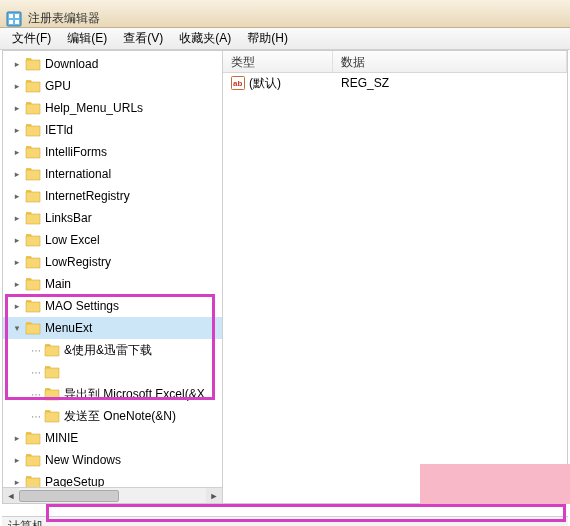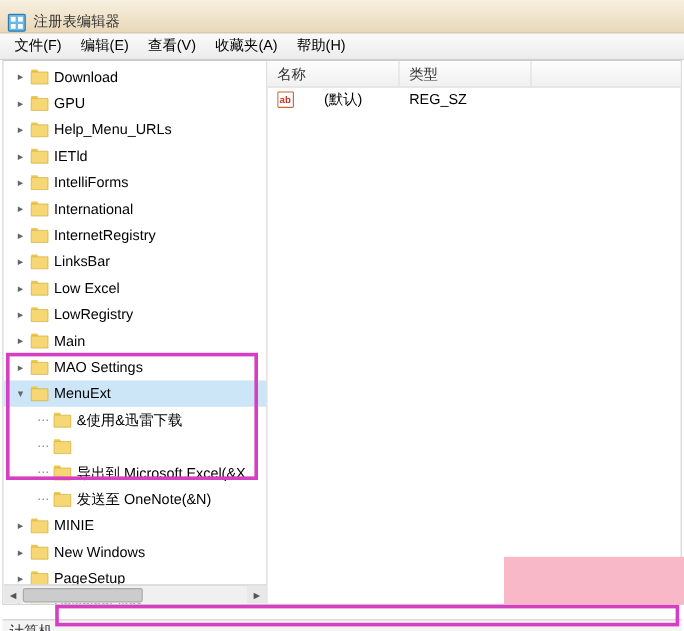--- a/index.html
+++ b/index.html
@@ -33,21 +33,21 @@
 .hb1 { left: 5px; top: 294px; width: 210px; height: 106px; }
 .hb2 { left: 46px; top: 504px; width: 520px; height: 18px; }
 
 .listview { flex: 1; background: #fff; position: relative; }
 .list-header { display: flex; height: 22px; background: linear-gradient(to bottom, #fdfdfd, #f0f0f0); border-bottom: 1px solid #d8d8d8; }
 .list-header .col { padding: 3px 8px; border-right: 1px solid #e0e0e0; font-size: 12px; color: #333; }
 .col-name { width: 110px; }
 .col-type { width: 110px; }
 .col-data { flex: 1; }
 .list-row { display: flex; height: 20px; align-items: center; }
-.list-row .cell { padding: 0 8px; font-size: 12px; gap: 21px; }
+.list-row .cell { padding: 0 8px; font-size: 12px; }
 .list-row .cell.n { width: 110px; display: flex; align-items: center; }
 .list-row .cell.t { width: 110px; }
 .list-row .cell.d { flex: 1; }
 .val-icon { width: 14px; height: 14px; margin-right: 4px; }
 
 .statusbar { height: 20px; background: #f4f4f4; border-top: 1px solid #d0d0d0; display: flex; align-items: center; padding: 0 6px; font-size: 12px; color: #333; white-space: nowrap; overflow: hidden; margin: 12px 2px; }
 
 .pink-block { position: absolute; right: 0; bottom: 22px; width: 150px; height: 40px; background: #f8b8c8; }
 
 svg.folder-svg path.body { fill: #f7d774; stroke: #c9a227; stroke-width: 0.5; }
@@ -255,22 +255,22 @@
       </div>
     <div class="tree-hscroll">
       <div class="arrow l">◄</div>
       <div class="thumb"></div>
       <div class="arrow r">►</div>
     </div>
   </div>
 
   <div class="listview">
     <div class="list-header">
-      <div class="col col-name">名称</div>
       <div class="col col-type">类型</div>
+      <div class="col col-data">数据</div>
     </div>
     <div class="list-row">
       <div class="cell n">
         <svg class="val-icon valicon" viewBox="0 0 14 14">
           <rect class="bg" x="0.5" y="0.5" width="13" height="13" rx="1"></rect>
           <text x="2" y="10">ab</text>
         </svg>
         <span>(默认)</span>
       </div>
       <div class="cell t">REG_SZ</div>

